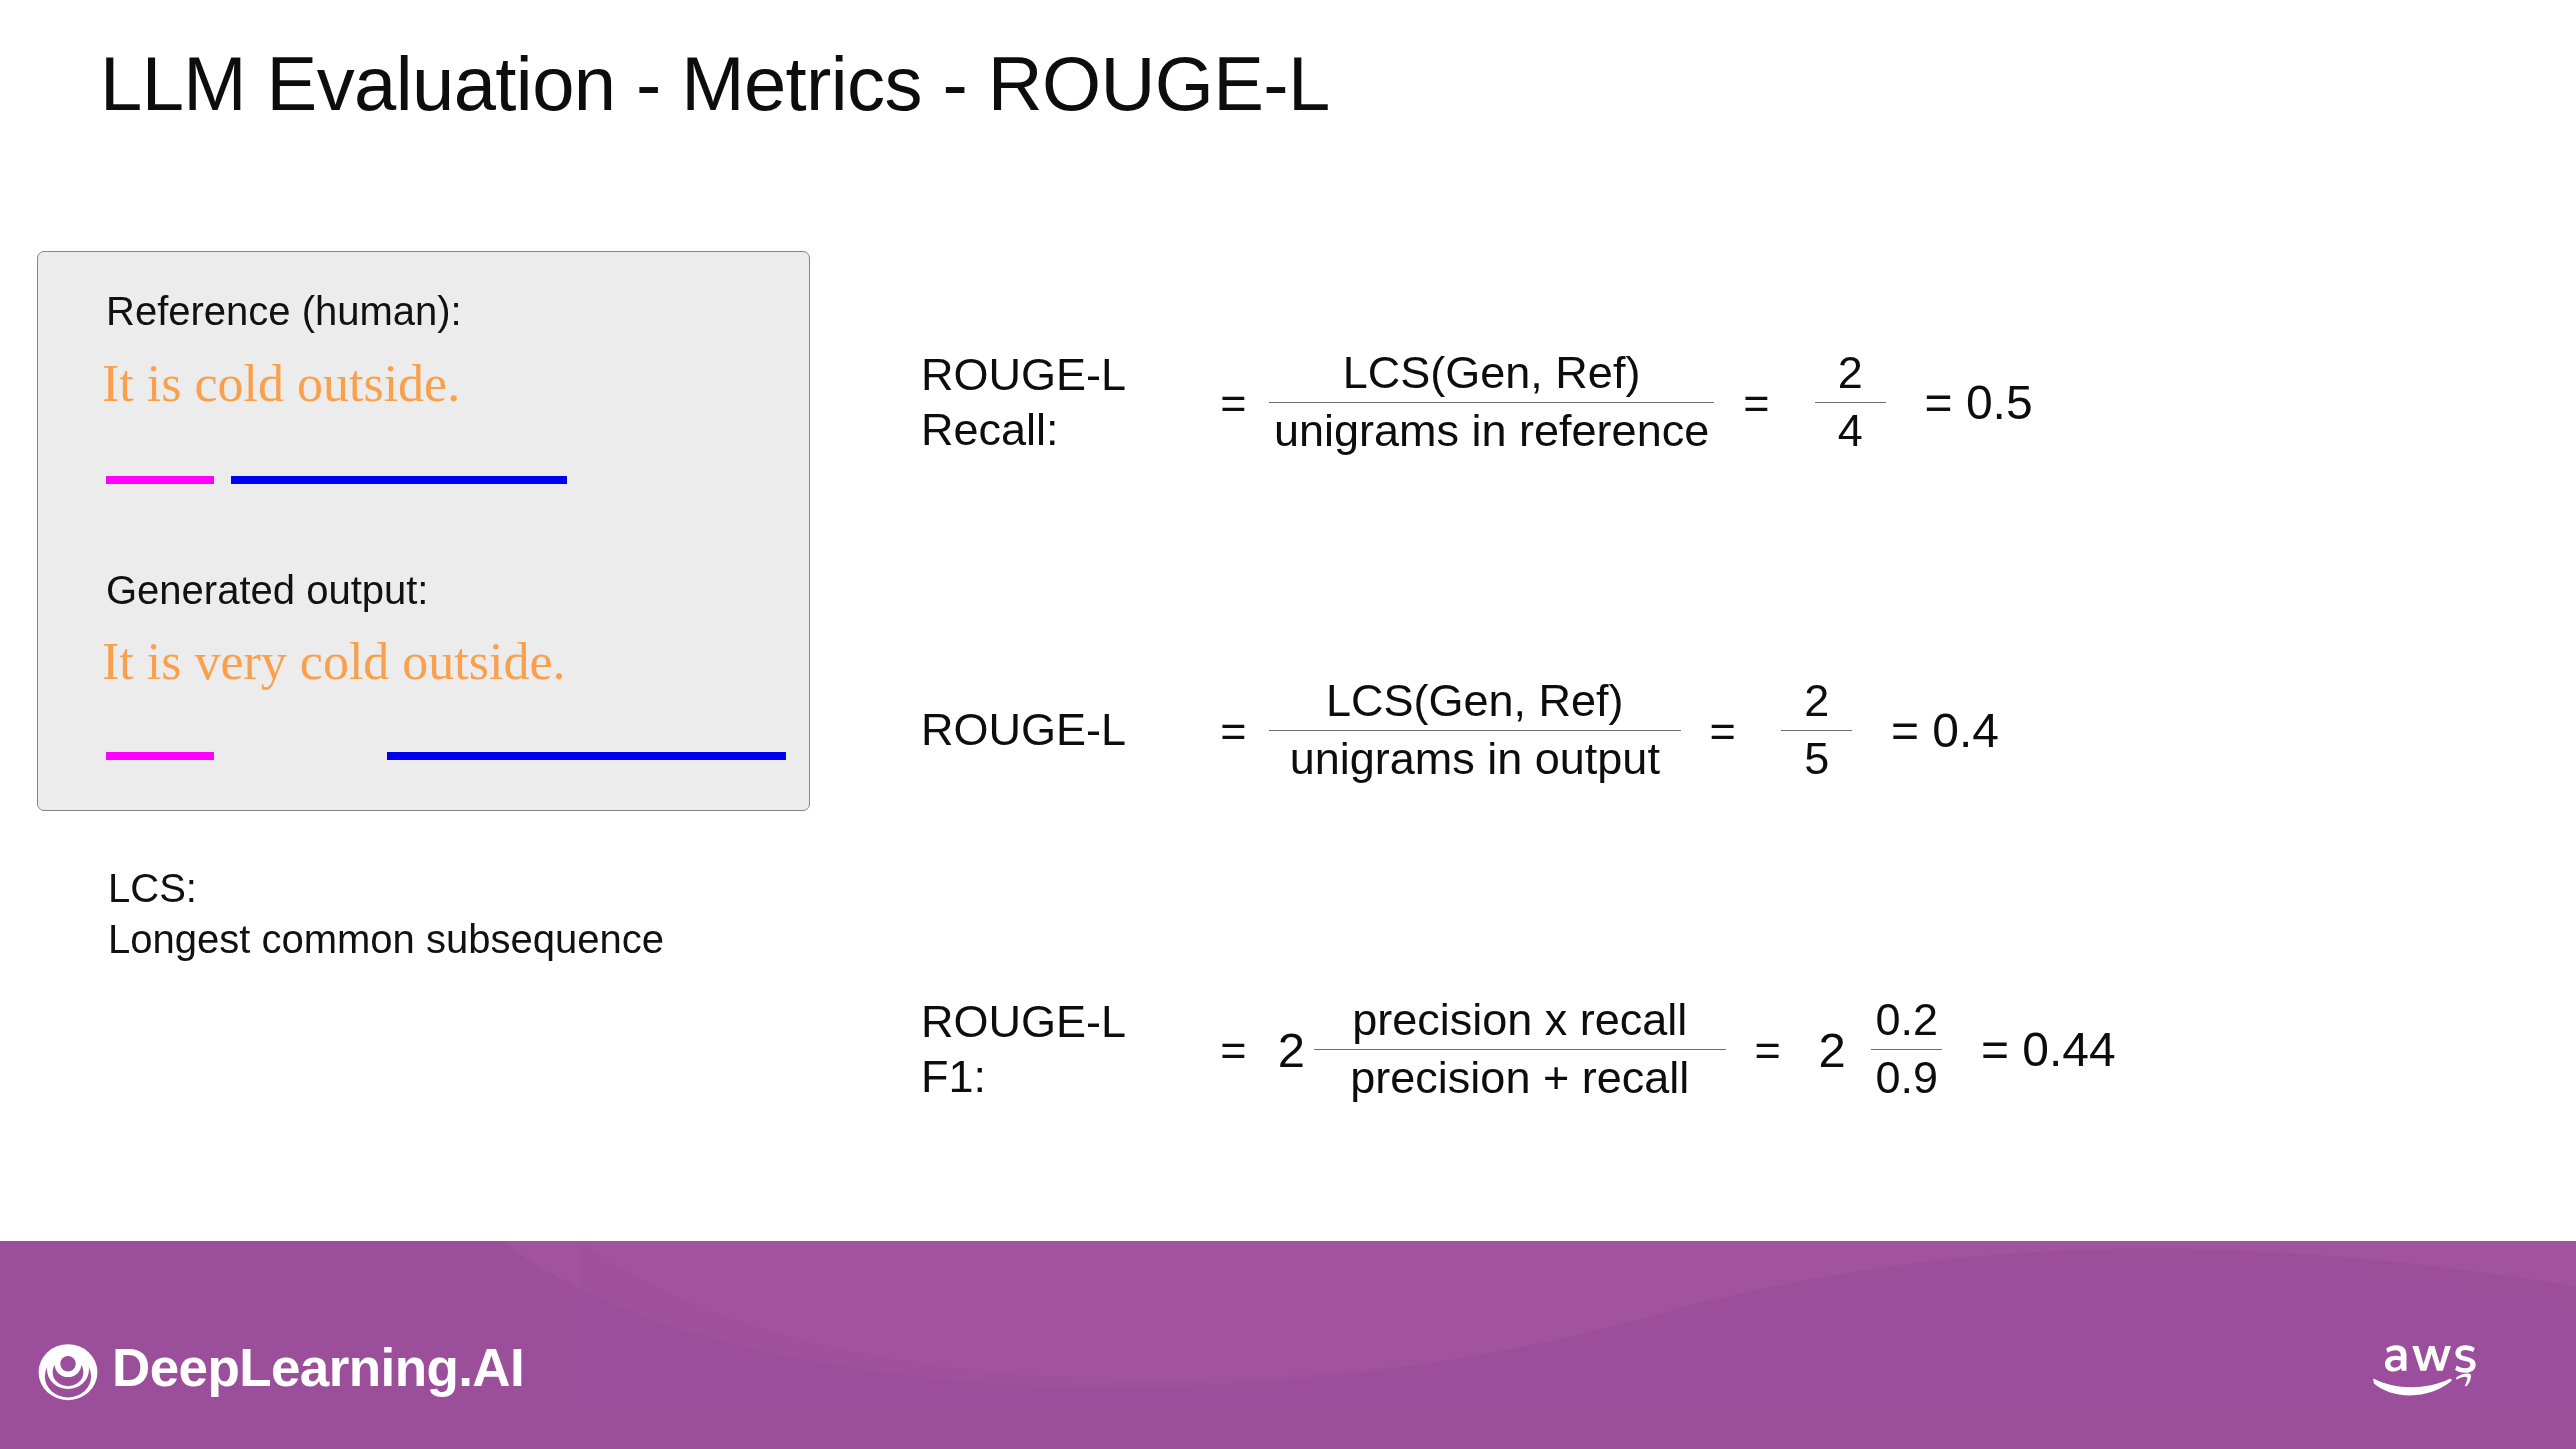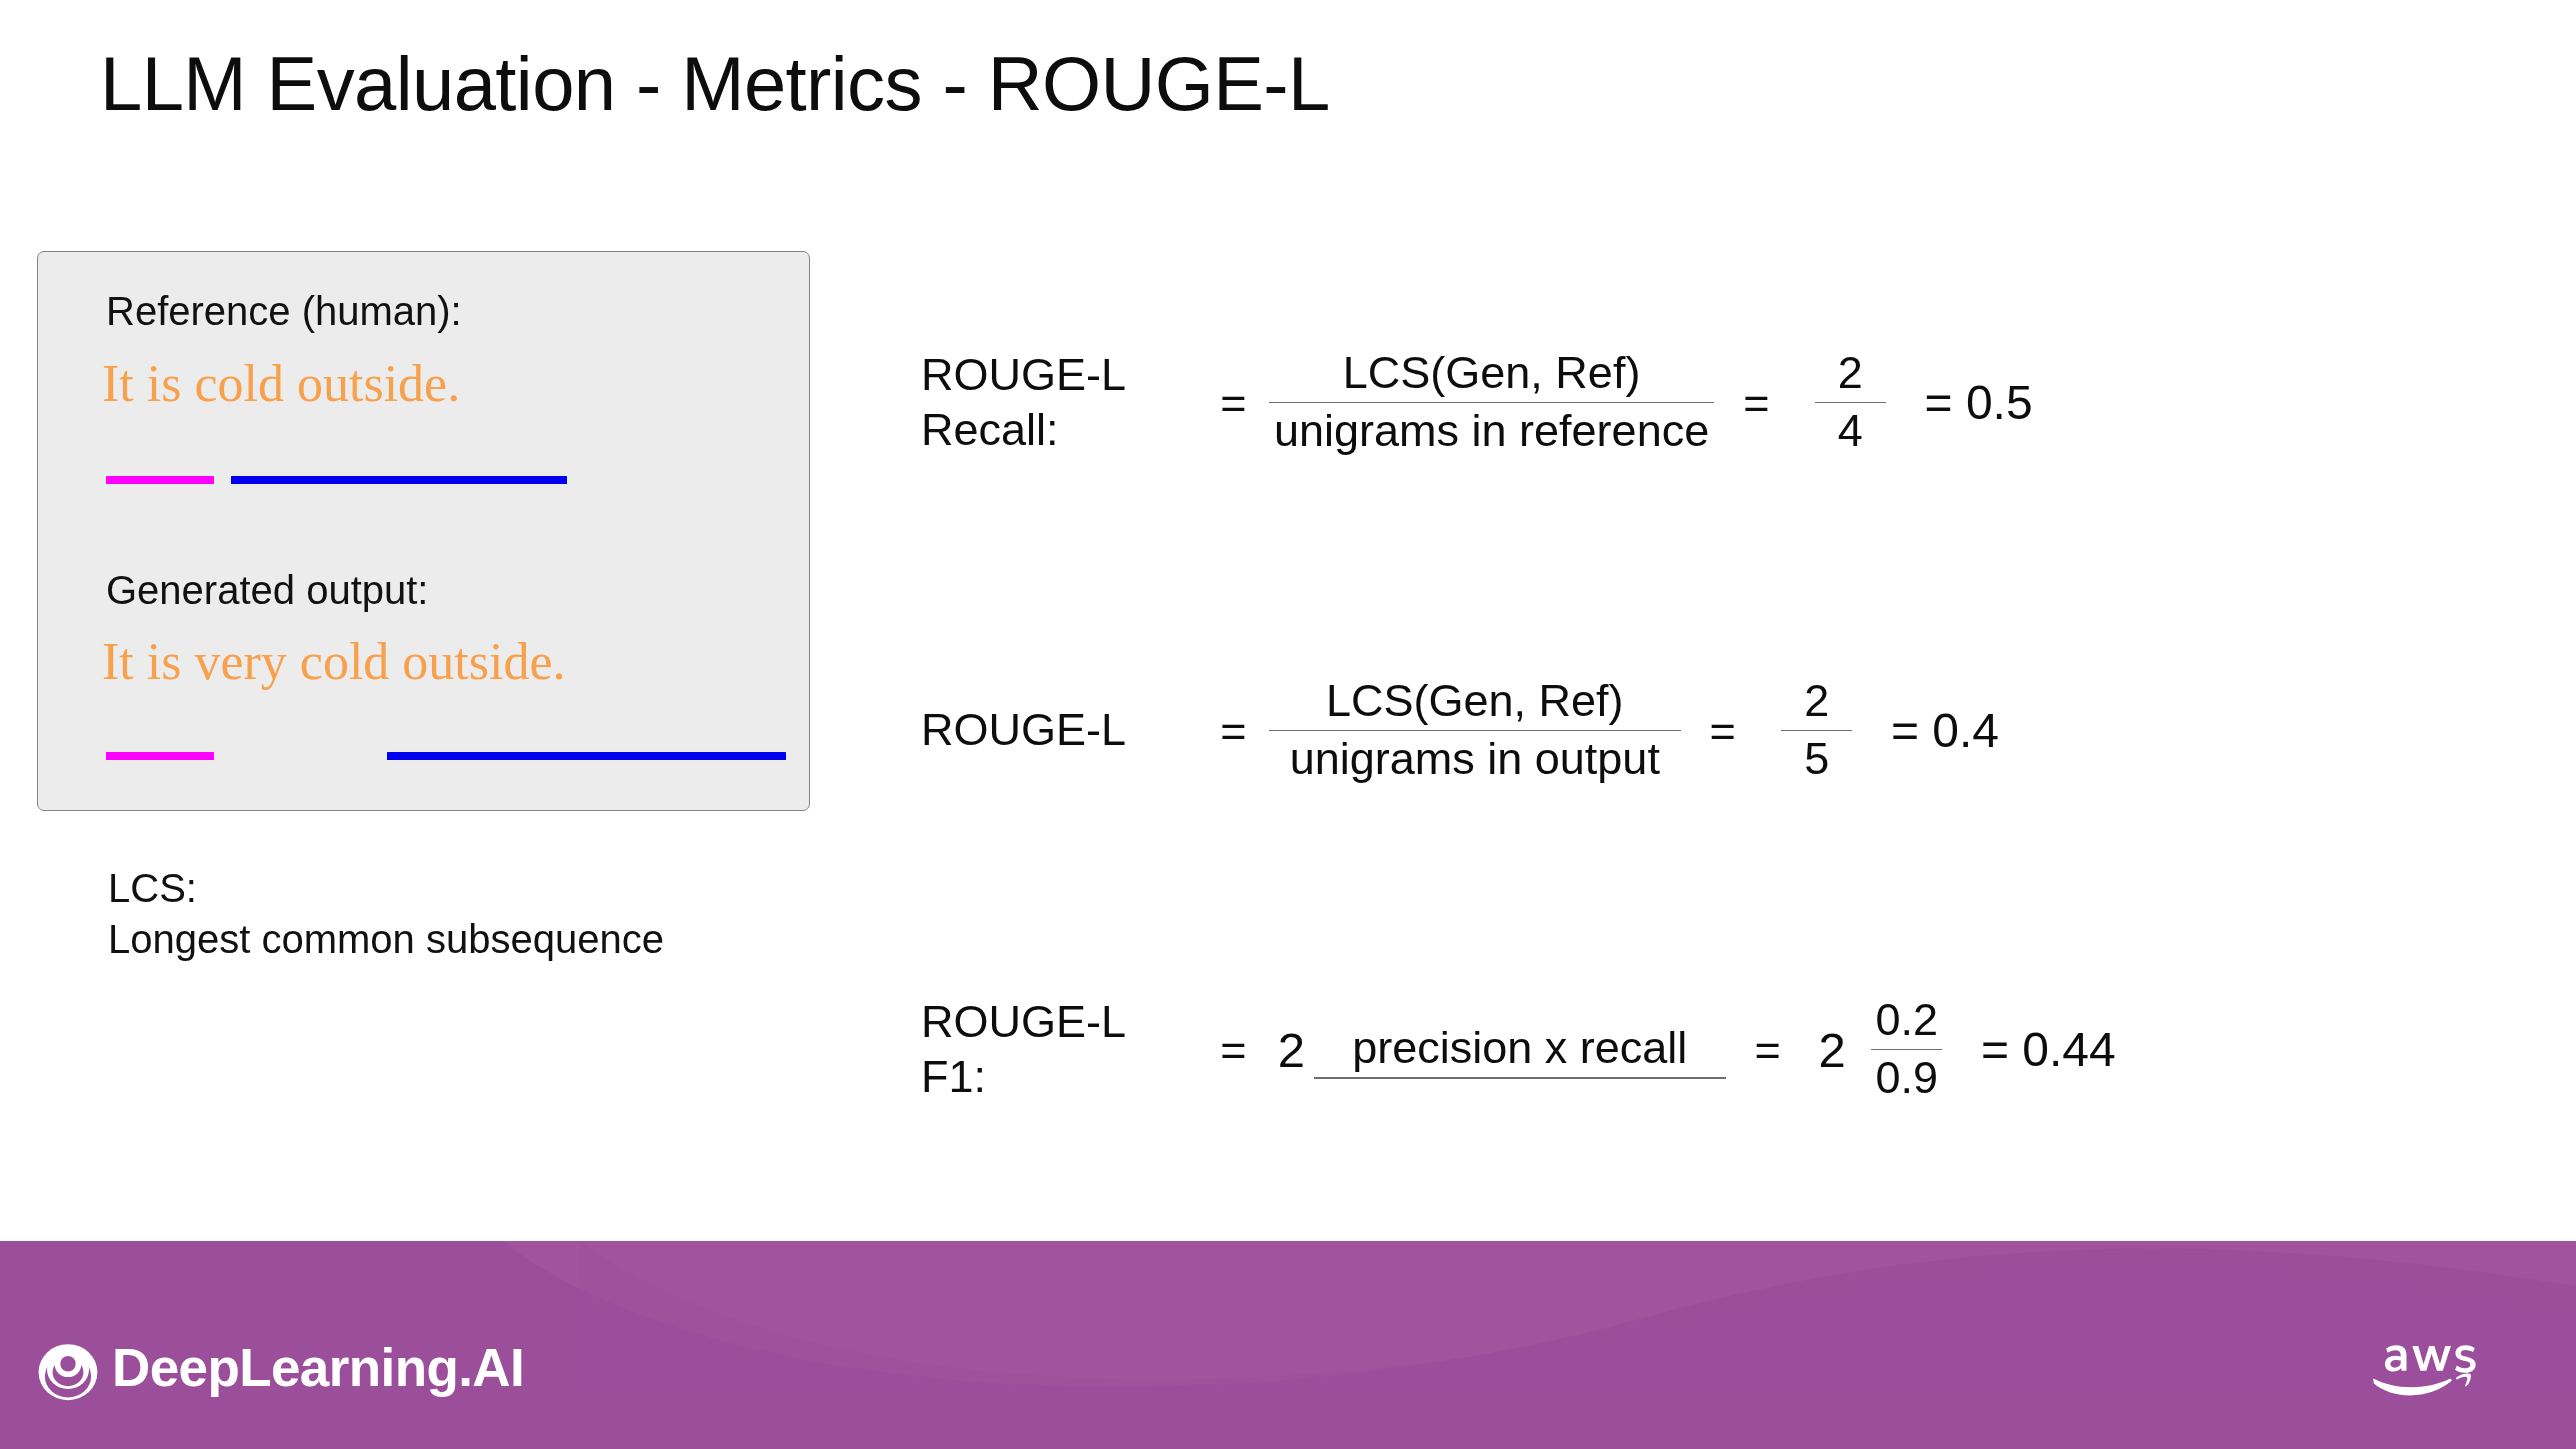--- a/index.html
+++ b/index.html
@@ -265,20 +265,21 @@
 <div class="formula-row" id="row-f1">
   <div class="metric-name">
     <div>ROUGE-L</div>
     <div>F1:</div>
   </div>
   <div class="eq eq-1">=</div>
   <div class="coef">2</div>
   <div class="fraction frac-wide">
     <div class="frac-num">precision x recall</div>
     <div class="frac-bar"></div>
+    <div class="frac-den">precision + recall</div>
   </div>
   <div class="eq eq-2">=</div>
   <div class="coef">2</div>
   <div class="fraction frac-small">
     <div class="frac-num-small">0.2</div>
     <div class="frac-bar"></div>
     <div class="frac-den-small">0.9</div>
   </div>
   <div class="result">= 0.44</div>
 </div>

